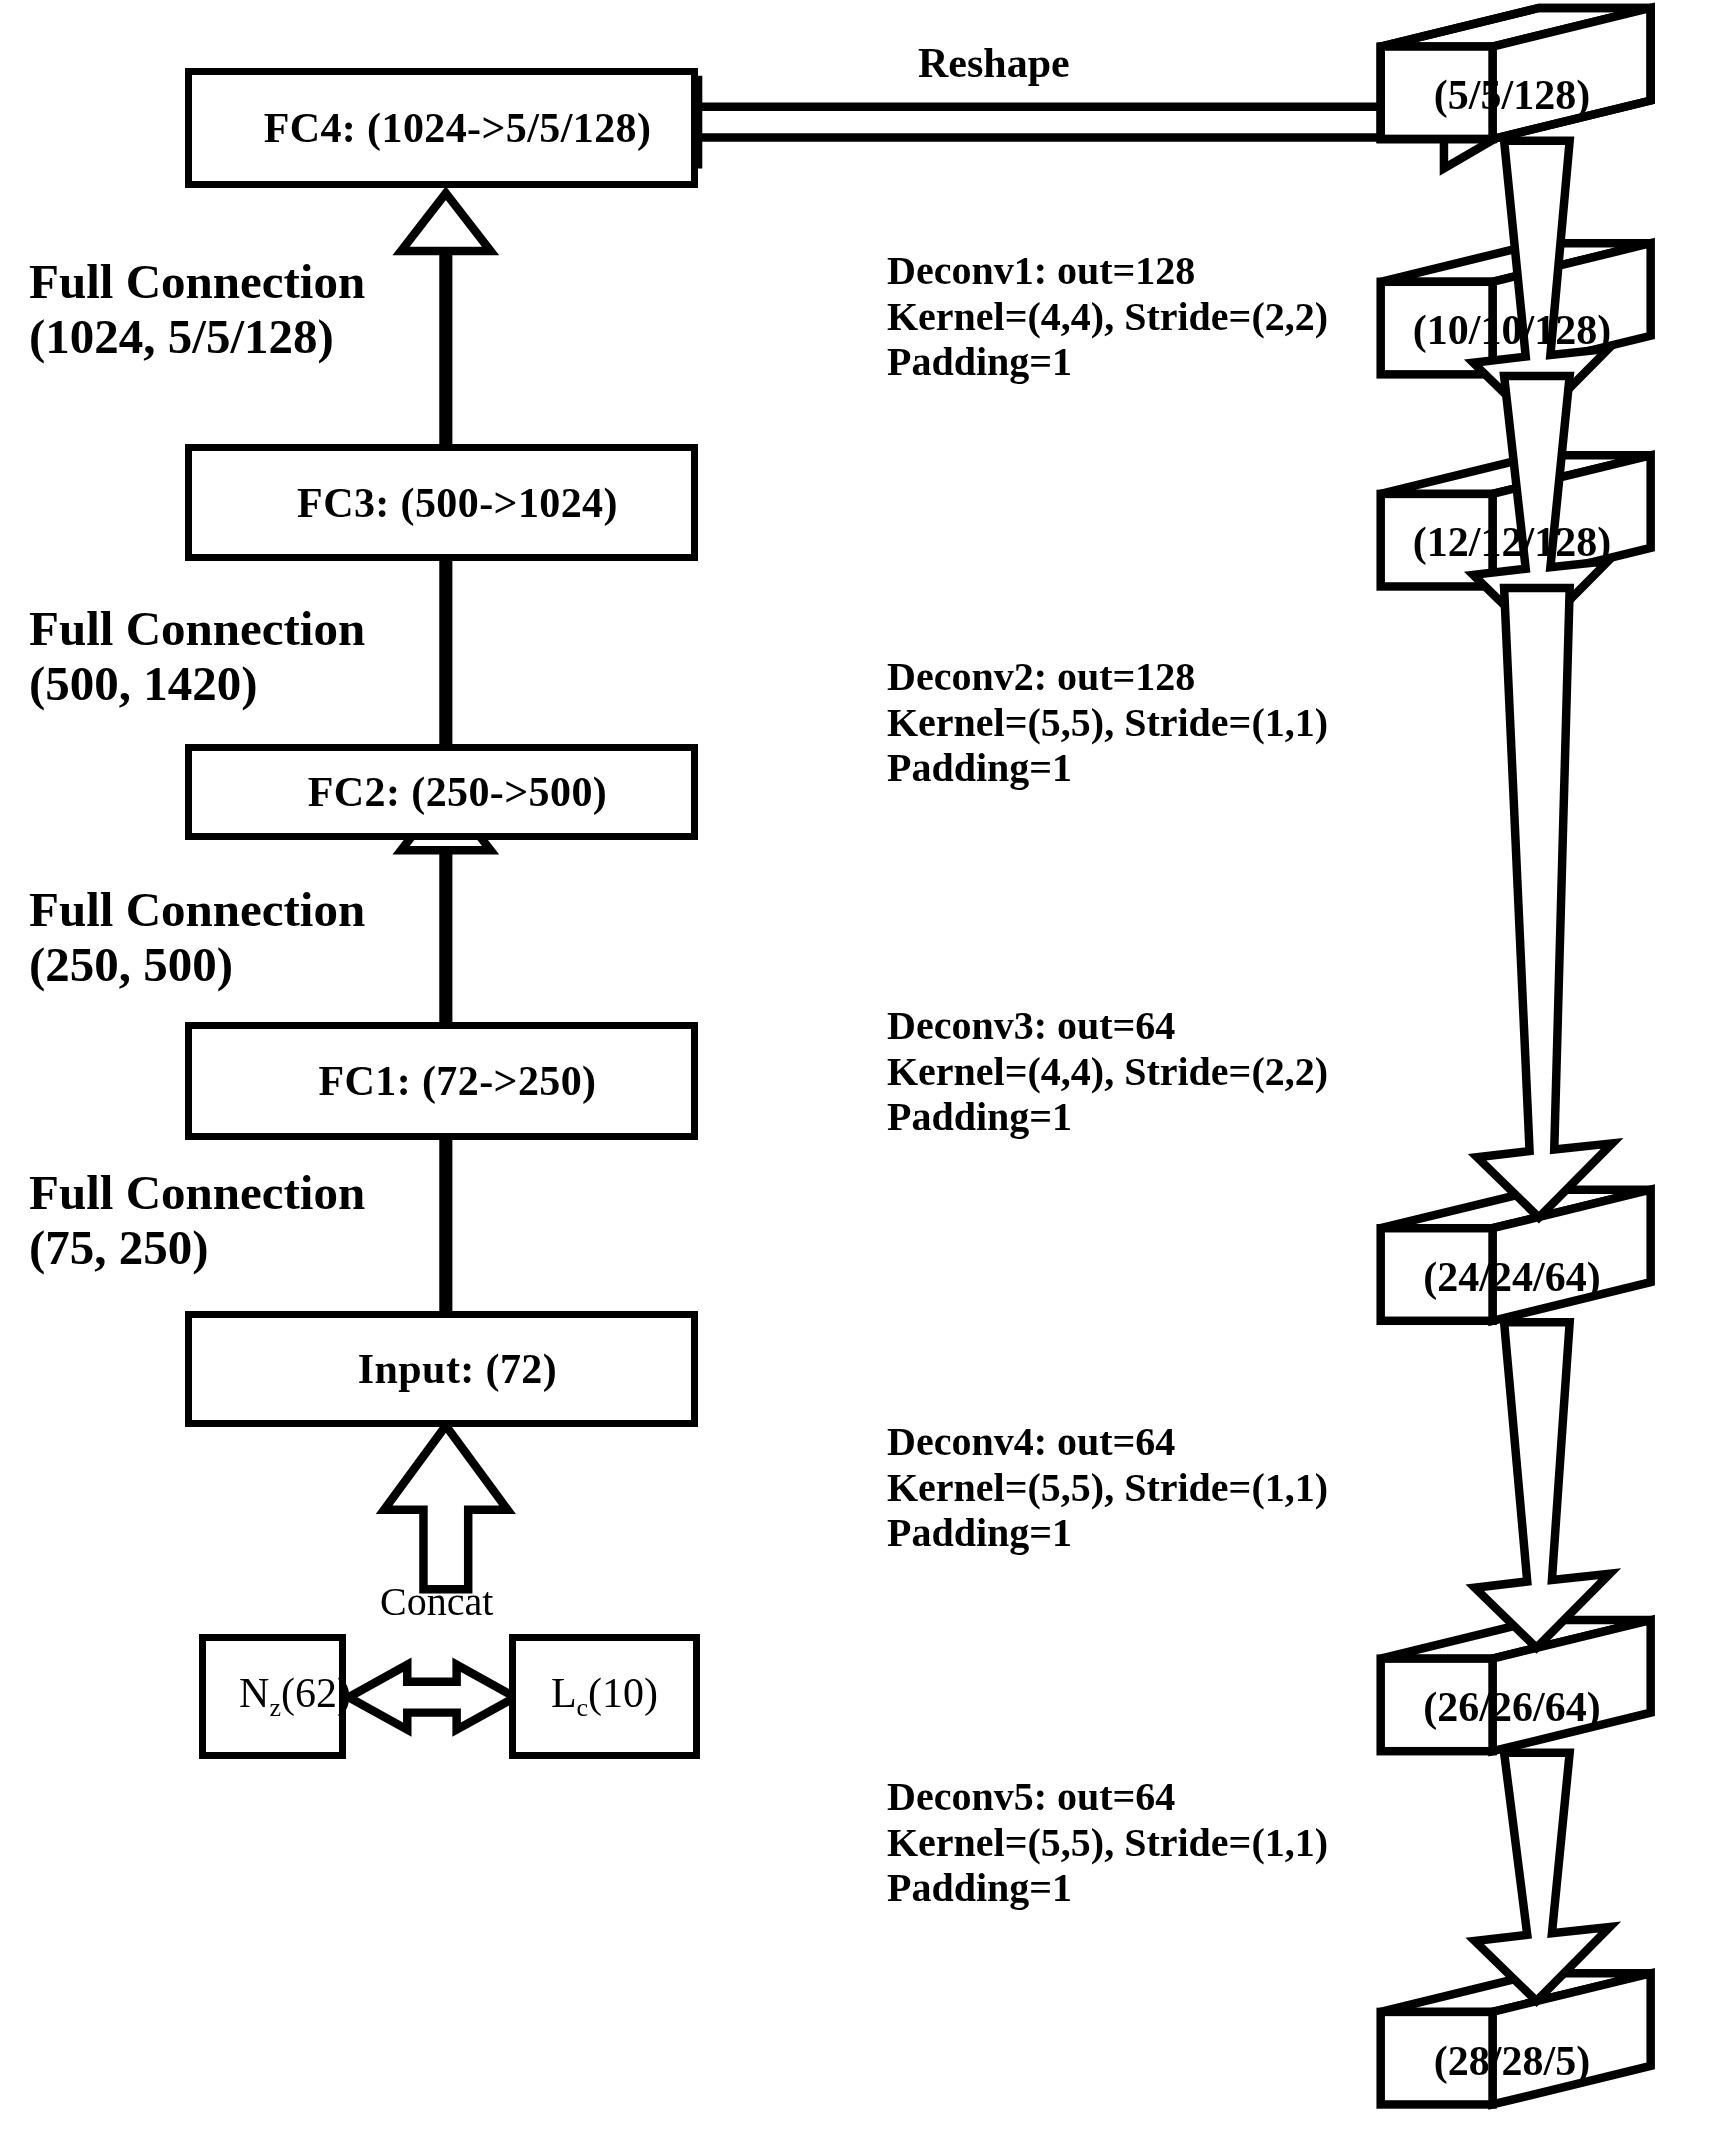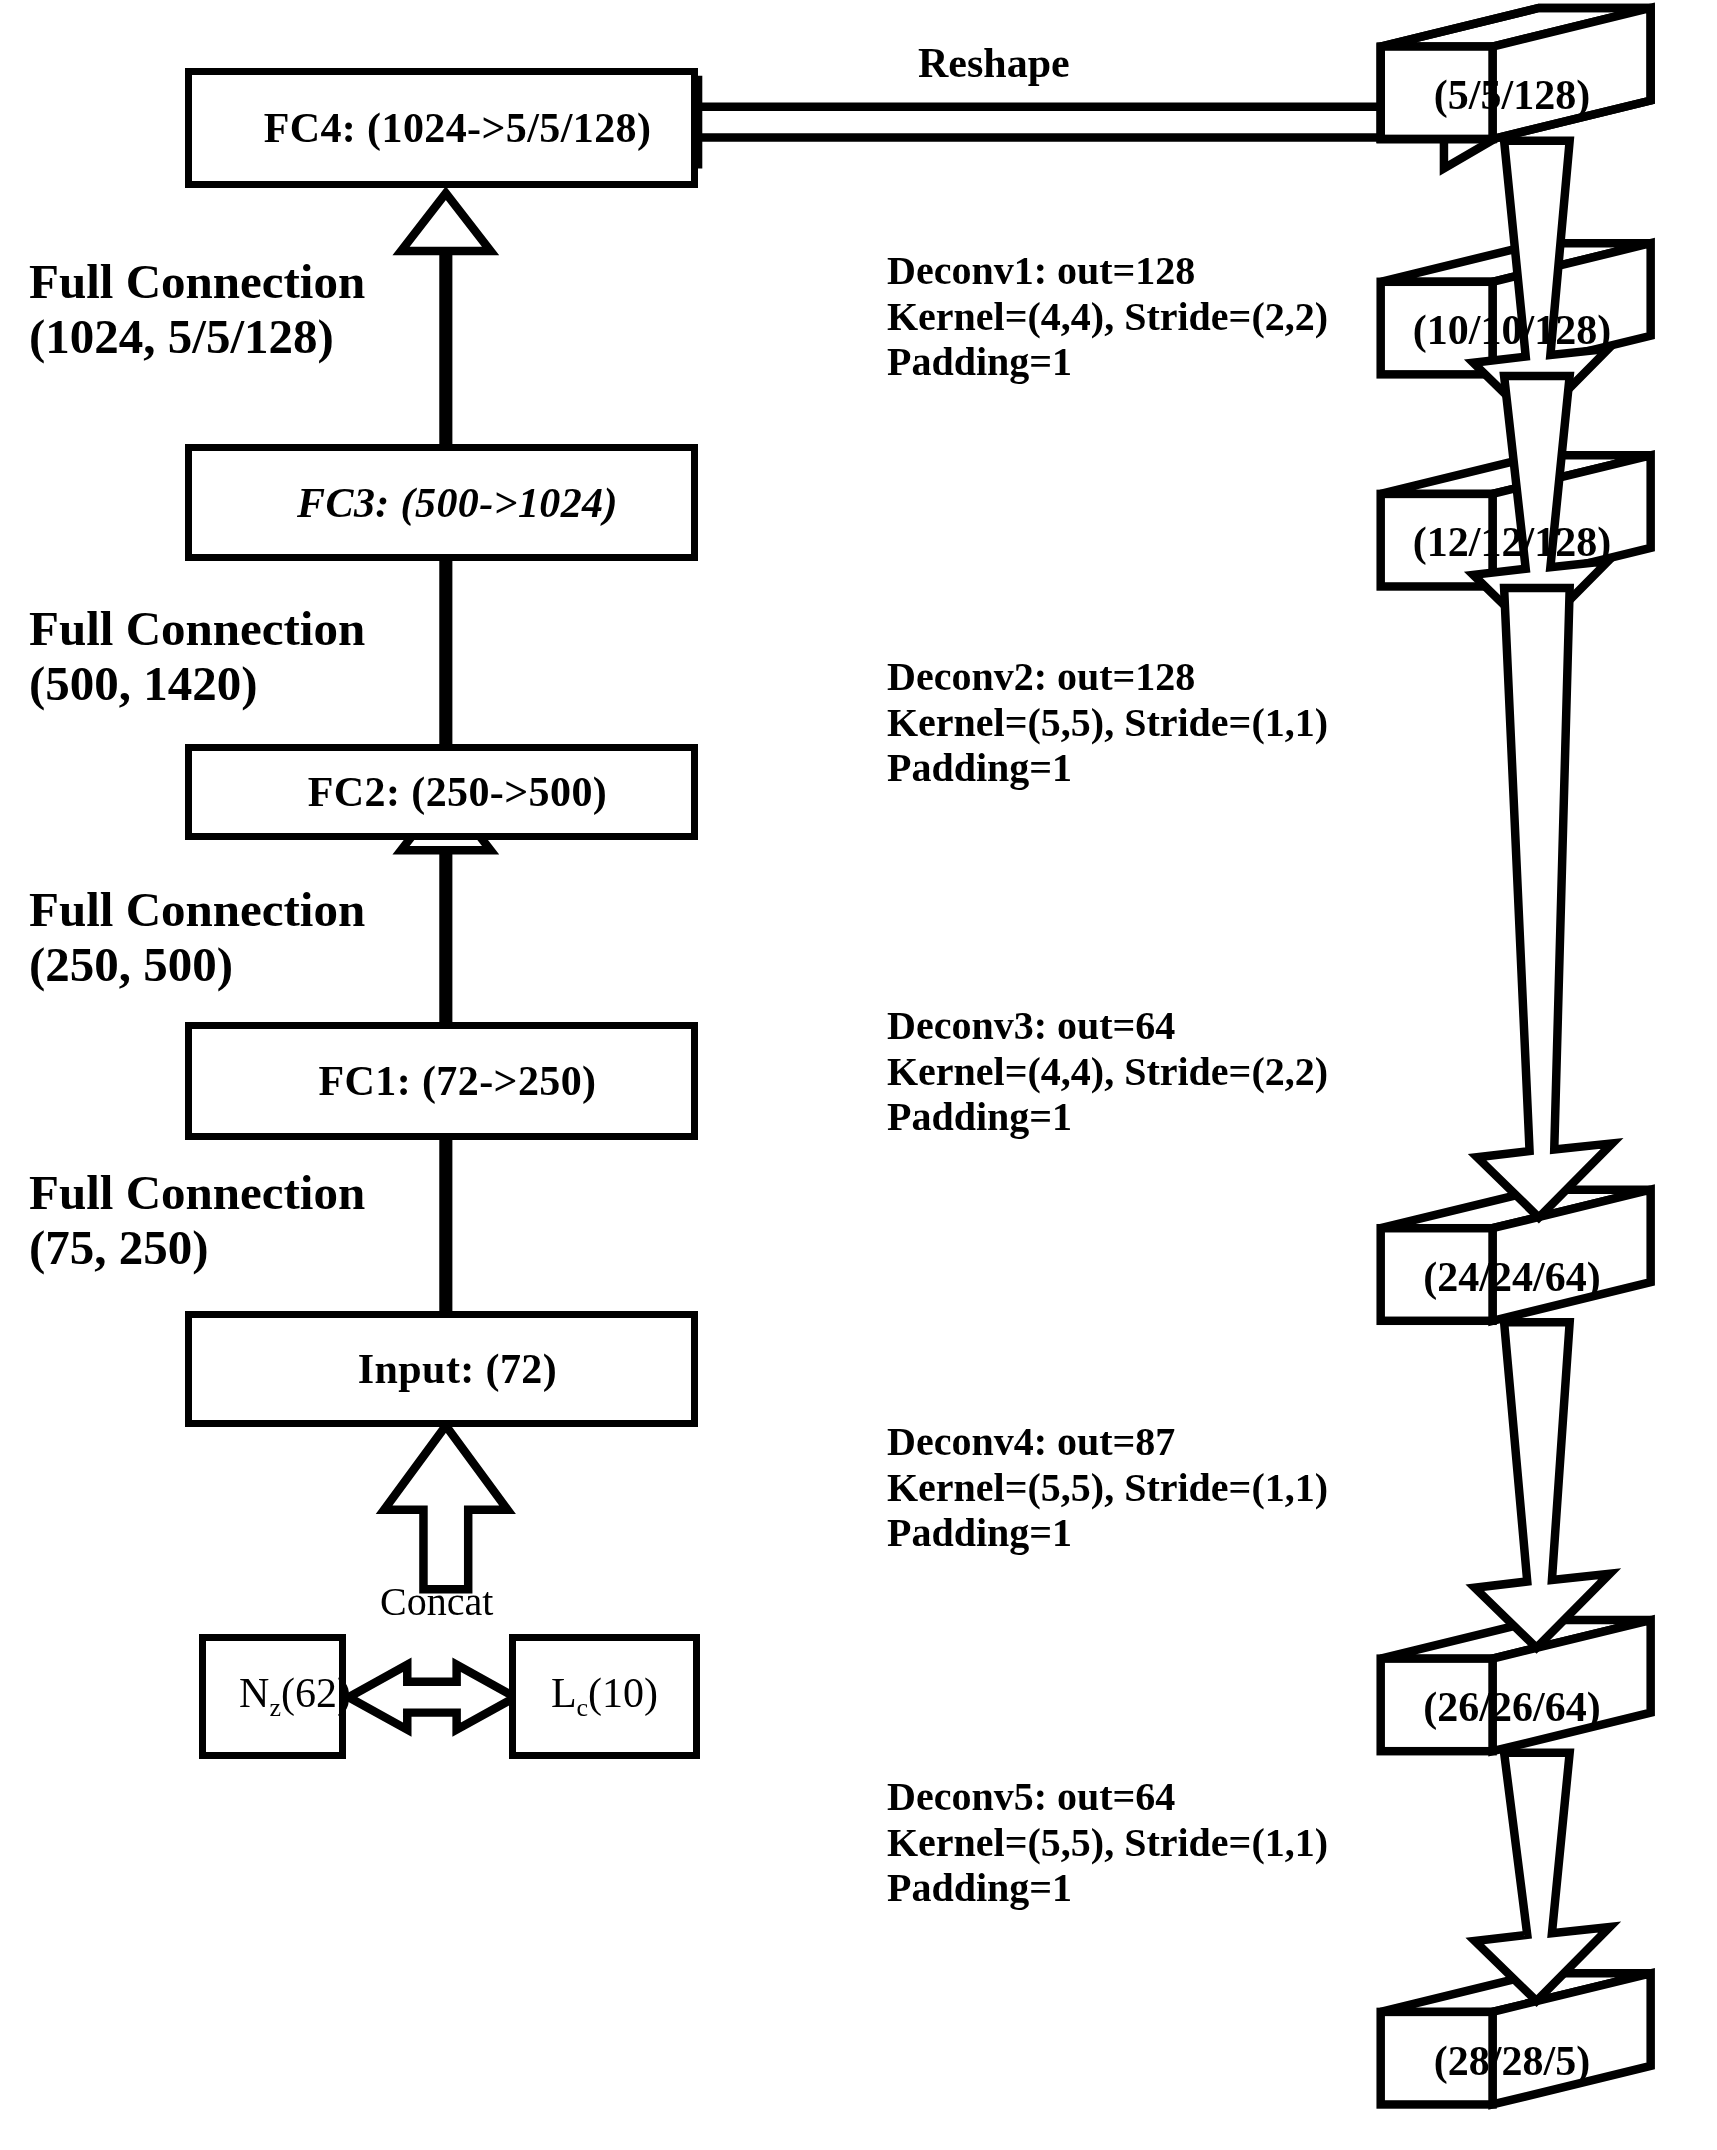--- a/index.html
+++ b/index.html
@@ -137,21 +137,21 @@
       <polygon points="1950,762 2035,762 2015,1490 2090,1482 1995,1578 1915,1500 1983,1492"></polygon>
       <polygon points="1950,1714 2035,1714 2012,2048 2087,2040 1992,2136 1912,2058 1980,2050"></polygon>
       <polygon points="1950,2272 2035,2272 2012,2506 2087,2498 1992,2594 1912,2516 1980,2508"></polygon>
     </g>
   </svg>
 
   <div class="fcbox" style="left:185px;top:68px;width:513px;height:120px;">
     <span class="lbl">FC4: (1024-&gt;5/5/128)</span>
   </div>
 
-  <div class="fcbox" style="left:185px;top:444px;width:513px;height:117px;font-style:italic;">
+  <div class="fcbox" style="left:185px;top:444px;width:513px;height:117px;">
     <span class="lbl">FC3: (500-&gt;1024)</span>
   </div>
 
   <div class="fcbox" style="left:185px;top:744px;width:513px;height:96px;">
     <span class="lbl">FC2: (250-&gt;500)</span>
   </div>
 
   <div class="fcbox" style="left:185px;top:1022px;width:513px;height:118px;">
     <span class="lbl">FC1: (72-&gt;250)</span>
   </div>
@@ -208,21 +208,21 @@
     <div>Padding=1</div>
   </div>
 
   <div class="dcap" style="left:887px;top:1003px;width:555px;">
     <div>Deconv3: out=64</div>
     <div>Kernel=(4,4), Stride=(2,2)</div>
     <div>Padding=1</div>
   </div>
 
   <div class="dcap" style="left:887px;top:1419px;width:555px;">
-    <div>Deconv4: out=87</div>
+    <div>Deconv4: out=64</div>
     <div>Kernel=(5,5), Stride=(1,1)</div>
     <div>Padding=1</div>
   </div>
 
   <div class="dcap" style="left:887px;top:1774px;width:555px;">
     <div>Deconv5: out=64</div>
     <div>Kernel=(5,5), Stride=(1,1)</div>
     <div>Padding=1</div>
   </div>
 

